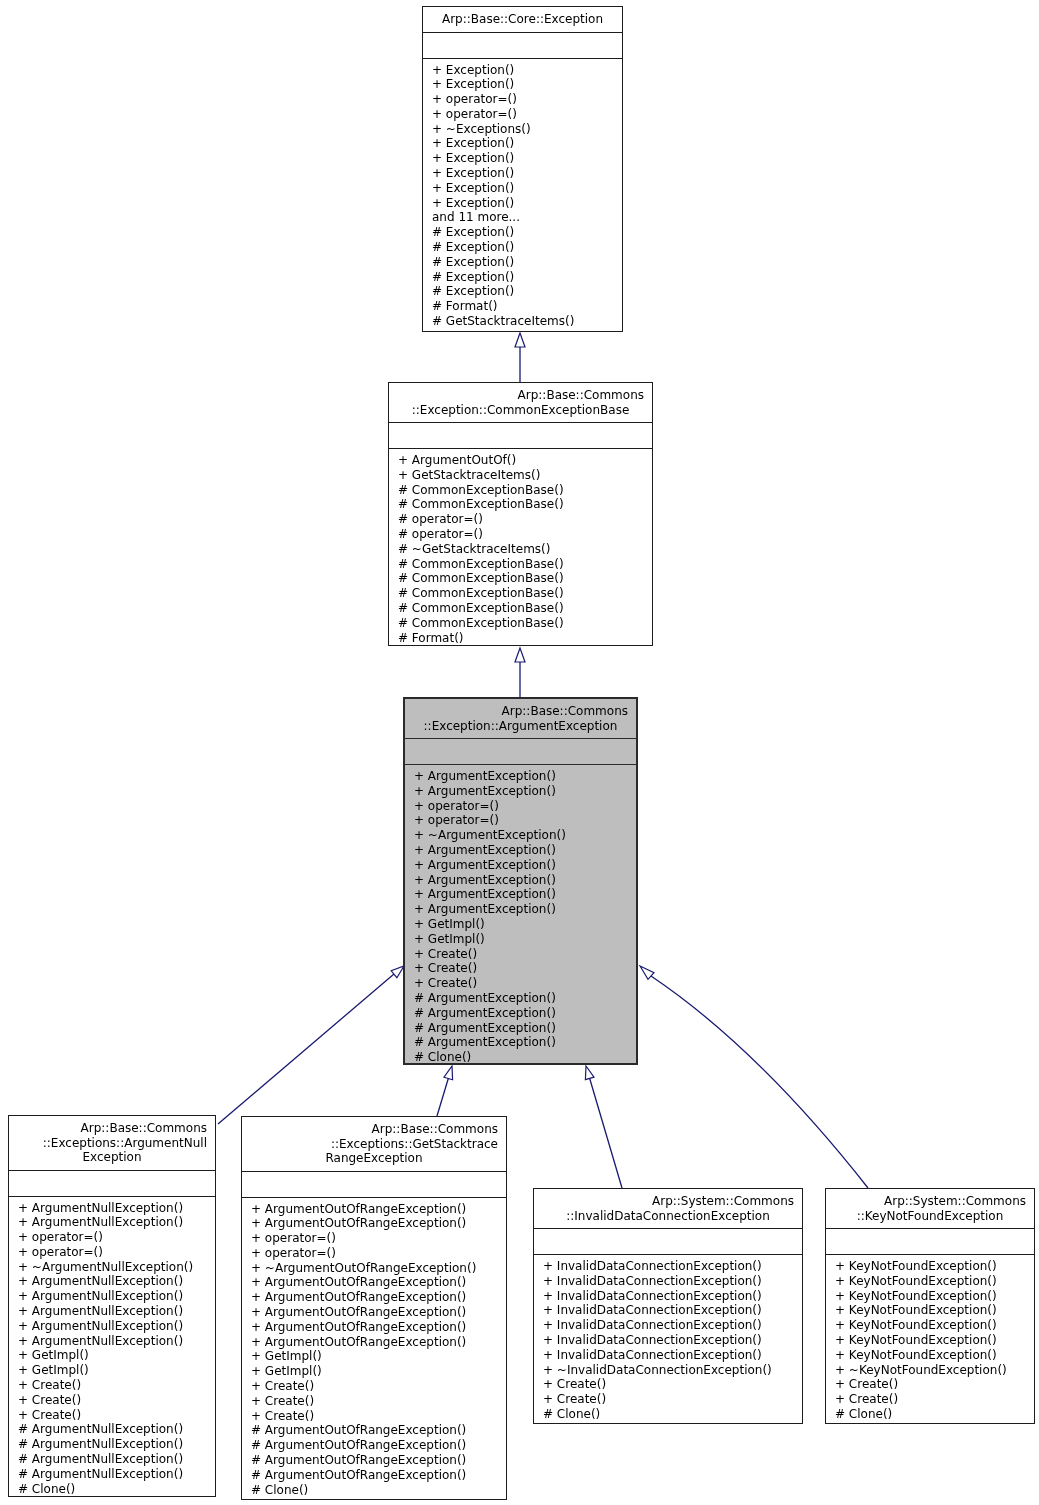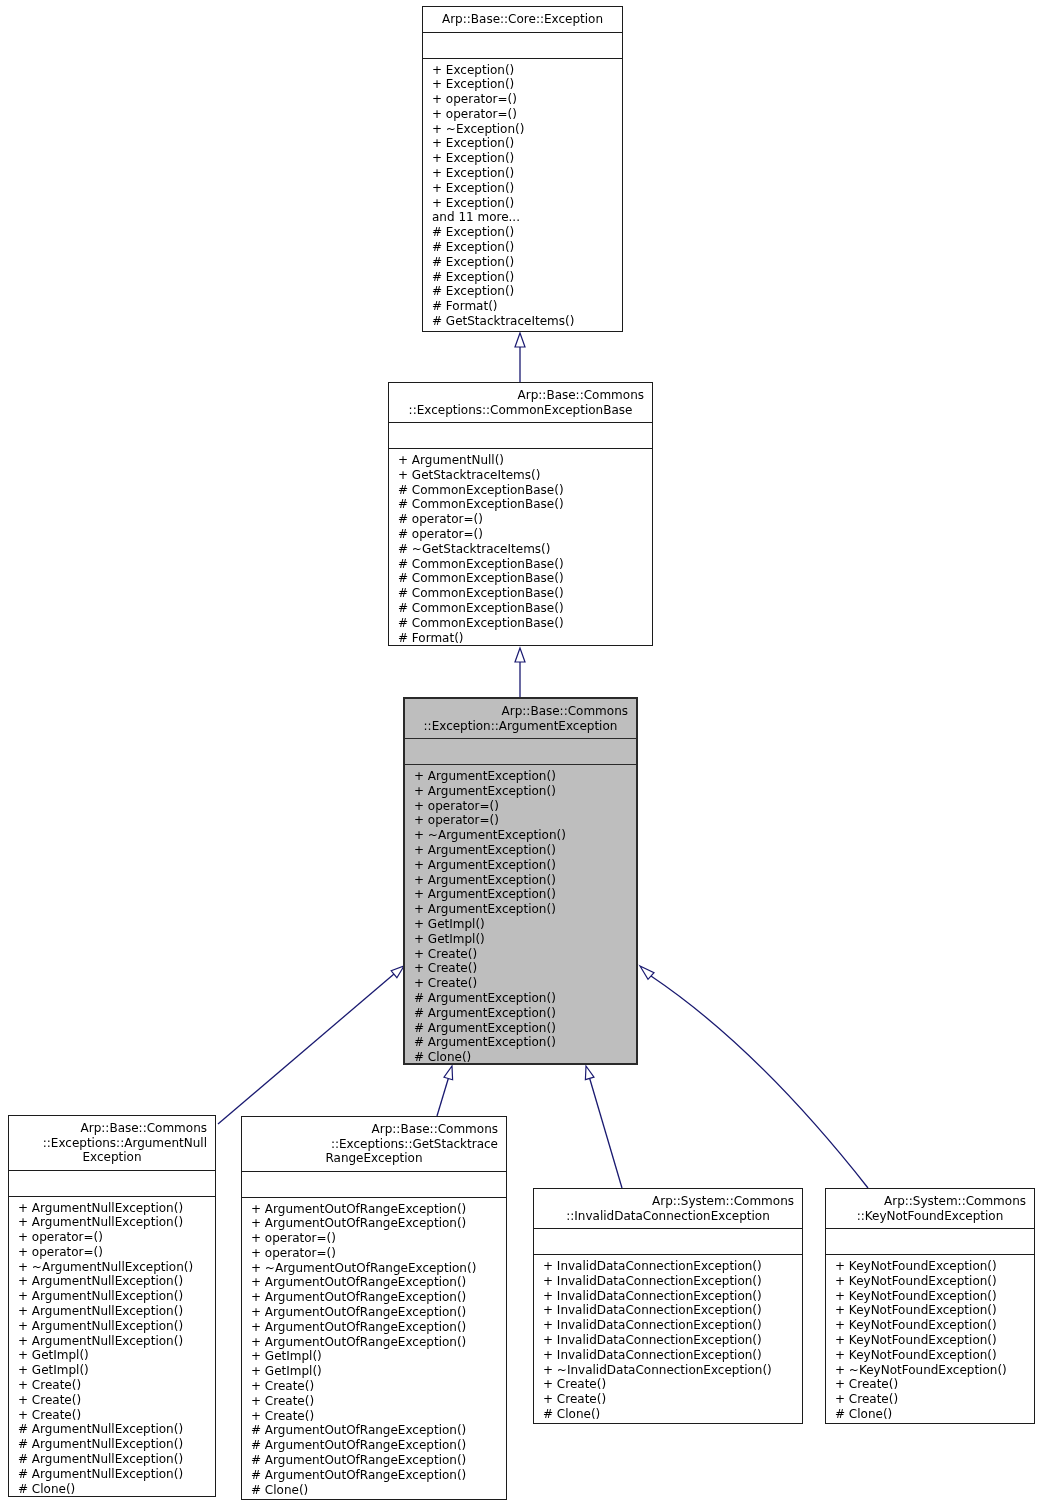--- a/index.html
+++ b/index.html
@@ -54,45 +54,45 @@
   <div class="class-box" id="box-exception">
     <div class="box-title">
         <div class="title-line">Arp::Base::Core::Exception</div>
       </div>
     <div class="box-empty"></div>
     <div class="box-members">
         <div class="member-row">+ Exception()</div>
         <div class="member-row">+ Exception()</div>
         <div class="member-row">+ operator=()</div>
         <div class="member-row">+ operator=()</div>
-        <div class="member-row">+ ~Exception()</div>
+        <div class="member-row">+ ~Exceptions()</div>
         <div class="member-row">+ Exception()</div>
         <div class="member-row">+ Exception()</div>
         <div class="member-row">+ Exception()</div>
         <div class="member-row">+ Exception()</div>
         <div class="member-row">+ Exception()</div>
         <div class="member-row">and 11 more...</div>
         <div class="member-row"># Exception()</div>
         <div class="member-row"># Exception()</div>
         <div class="member-row"># Exception()</div>
         <div class="member-row"># Exception()</div>
         <div class="member-row"># Exception()</div>
         <div class="member-row"># Format()</div>
         <div class="member-row"># GetStacktraceItems()</div>
       </div>
   </div>
 
   <div class="class-box" id="box-common">
     <div class="box-title">
         <div class="title-line">Arp::Base::Commons</div>
-        <div class="title-line">::Exceptions::CommonExceptionBase</div>
-      </div>
-    <div class="box-empty"></div>
-    <div class="box-members">
-        <div class="member-row">+ ArgumentNull()</div>
+        <div class="title-line">::Exception::CommonExceptionBase</div>
+      </div>
+    <div class="box-empty"></div>
+    <div class="box-members">
+        <div class="member-row">+ ArgumentOutOf()</div>
         <div class="member-row">+ GetStacktraceItems()</div>
         <div class="member-row"># CommonExceptionBase()</div>
         <div class="member-row"># CommonExceptionBase()</div>
         <div class="member-row"># operator=()</div>
         <div class="member-row"># operator=()</div>
         <div class="member-row"># ~GetStacktraceItems()</div>
         <div class="member-row"># CommonExceptionBase()</div>
         <div class="member-row"># CommonExceptionBase()</div>
         <div class="member-row"># CommonExceptionBase()</div>
         <div class="member-row"># CommonExceptionBase()</div>

